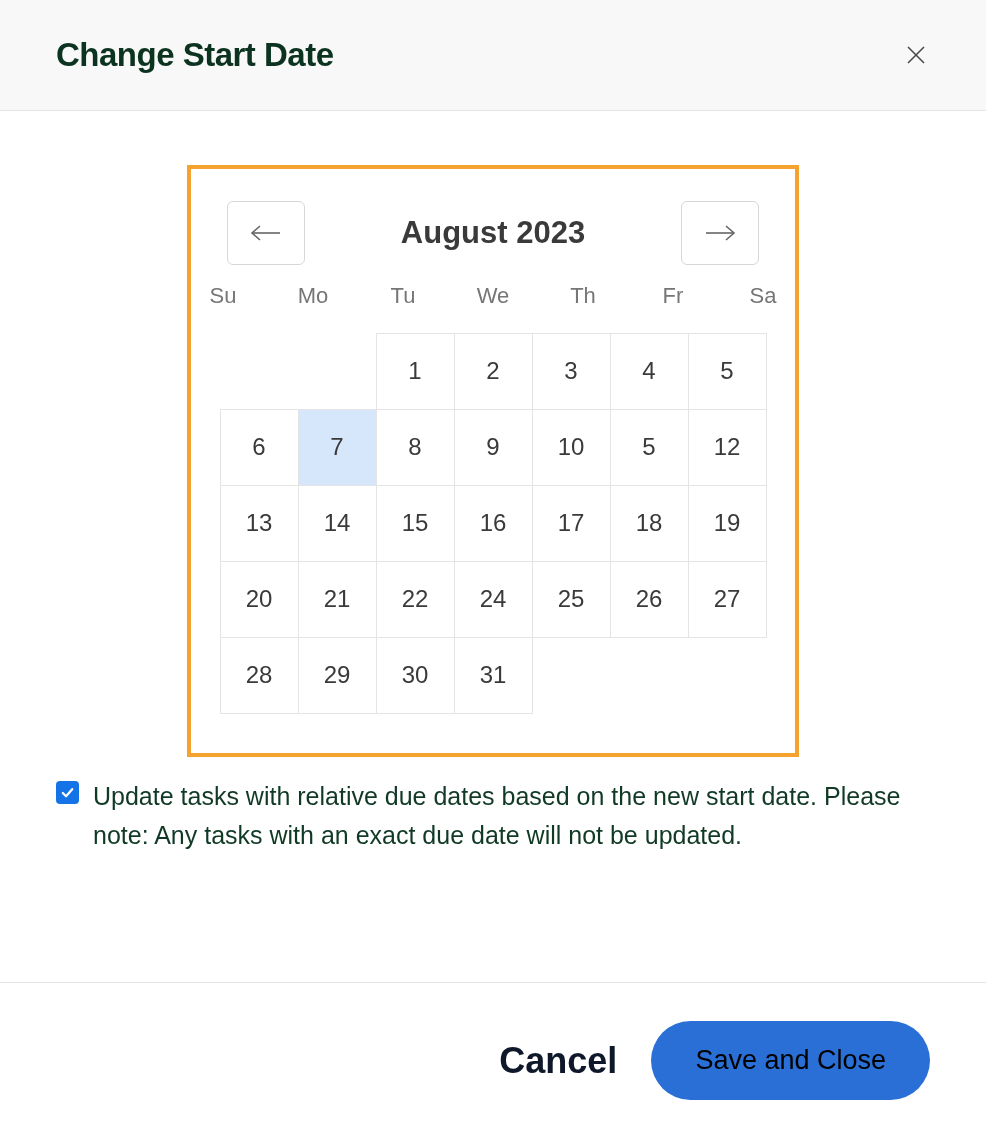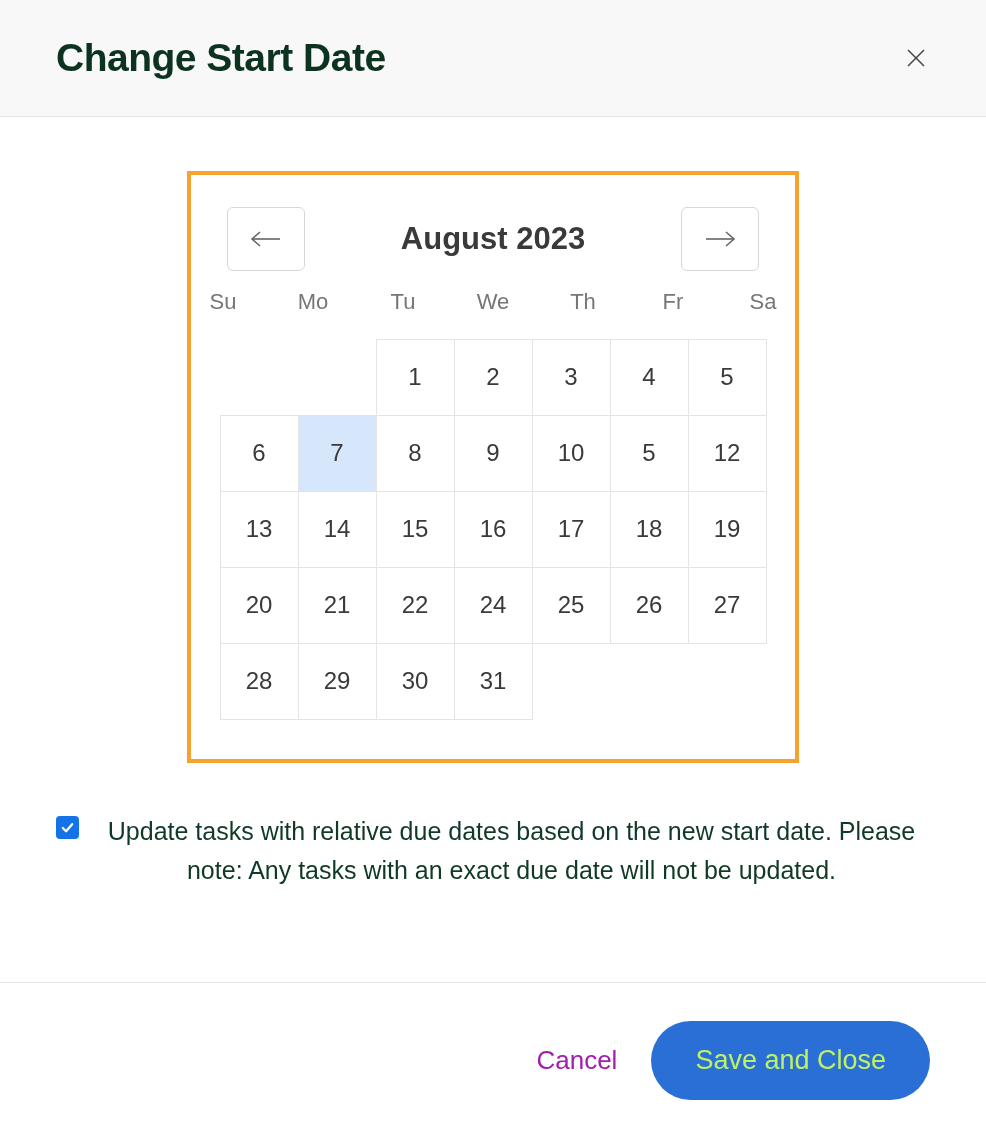--- a/index.html
+++ b/index.html
@@ -1,38 +1,38 @@
 <!DOCTYPE html>
 <html><head>
 <meta charset="utf-8">
 <style>
   * { box-sizing: border-box; margin: 0; padding: 0; }
   html, body { width: 986px; height: 1140px; font-family: -apple-system, BlinkMacSystemFont, "Segoe UI", Helvetica, Arial, sans-serif; background: #fff; }
   .modal { width: 986px; height: 1140px; position: relative; }
   .header { background: #f8f8f8; border-bottom: 1px solid #e5e5e5; padding: 36px 56px 36px 56px; display: flex; align-items: center; justify-content: space-between; }
-  .title { font-size: 39px; font-weight: 700; color: #0b3320; letter-spacing: -0.5px; }
+  .title { font-size: 33px; font-weight: 700; color: #0b3320; letter-spacing: -0.5px; }
   .close { width: 28px; height: 28px; color: #4a4a4a; cursor: pointer; display: flex; align-items: center; justify-content: center; }
   .body { padding: 54px 56px 40px 56px; }
   .cal-frame { width: 612px; margin: 0 auto; border: 4px solid #f5a22e; padding: 32px 36px 40px 36px; }
   .cal-head { display: flex; align-items: center; justify-content: space-between; margin-bottom: 18px; }
   .nav-btn { width: 78px; height: 64px; border: 1px solid #d7d7d7; border-radius: 6px; background: #fff; display: flex; align-items: center; justify-content: center; cursor: pointer; color: #666; }
   .month-label { font-size: 31px; font-weight: 700; color: #3a3a3a; }
   .dow-row { display: grid; grid-template-columns: repeat(7, 78px); column-gap: 12px; margin-bottom: 24px; justify-content: center; }
   .dow { text-align: center; font-size: 22px; color: #767676; font-weight: 500; }
   .grid { display: grid; grid-template-columns: repeat(7, 78px); grid-auto-rows: 76px; justify-content: center; }
   .cell { display: flex; align-items: center; justify-content: center; font-size: 24px; color: #3a3a3a; }
   .cell.day { border: 1px solid #e4e4e4; cursor: pointer; background: #fff; margin: -0.5px; }
   .cell.blank { background: transparent; }
   .cell.sel { background: #d6e6fb; }
-  .check-row { display: flex; align-items: flex-start; gap: 14px; margin-top: 49px; text-align: center; }
+  .check-row { display: flex; align-items: flex-start; gap: 14px; margin-top: 20px; }
   .checkbox { width: 23px; height: 23px; background: #1473e6; border-radius: 4px; flex: none; display: flex; align-items: center; justify-content: center; color: #fff; cursor: pointer; margin-top: 4px; }
   .check-text { font-size: 25px; line-height: 1.55; color: #113a26; }
   .footer { position: absolute; left: 0; right: 0; bottom: 0; border-top: 1px solid #e5e5e5; padding: 38px 56px 40px; display: flex; justify-content: flex-end; align-items: center; gap: 34px; }
-  .btn-cancel { color: #a21caf; font-size: 26px; font-weight: 400; background: none; border: none; cursor: pointer; }
-  .btn-primary { background: #2a6fd6; color: #bef264; font-size: 27px; font-weight: 500; border: none; border-radius: 46px; padding: 24px 44px; cursor: pointer; }
+  .btn-cancel { color: #0f172a; font-size: 36px; font-weight: 700; background: none; border: none; cursor: pointer; }
+  .btn-primary { background: #2a6fd6; color: #000000; font-size: 27px; font-weight: 500; border: none; border-radius: 46px; padding: 24px 44px; cursor: pointer; }
 </style>
 </head>
 <body>
 
 <div class="modal">
   <div class="header">
     <h1 class="title">Change Start Date</h1>
     <div class="close">
       <svg width="24" height="24" viewBox="0 0 24 24" fill="none" stroke="currentColor" stroke-width="1.6">
           <line x1="4" y1="4" x2="20" y2="20"></line>

